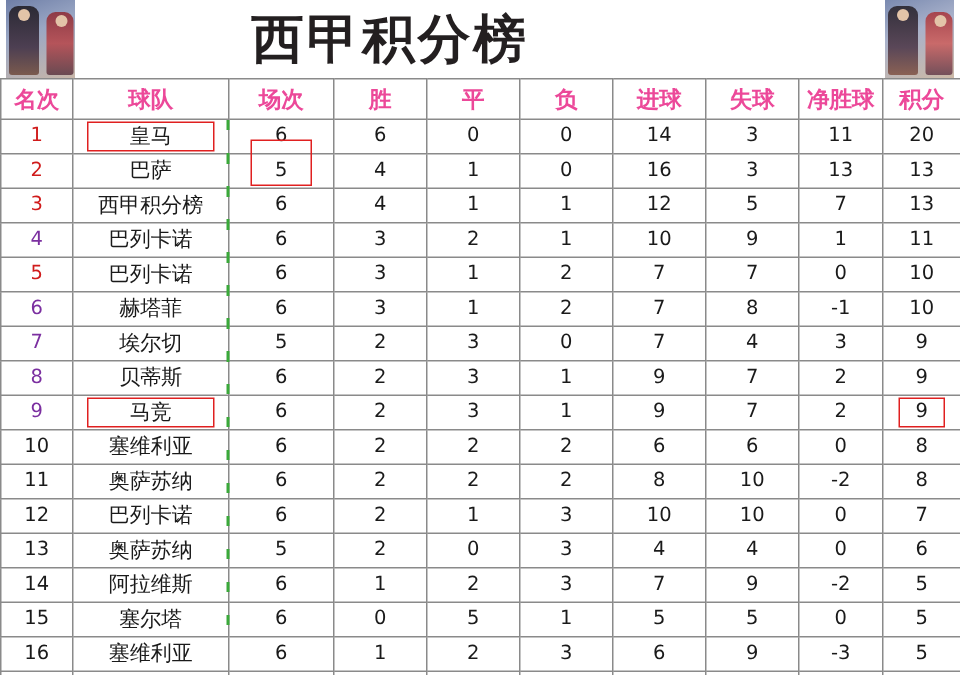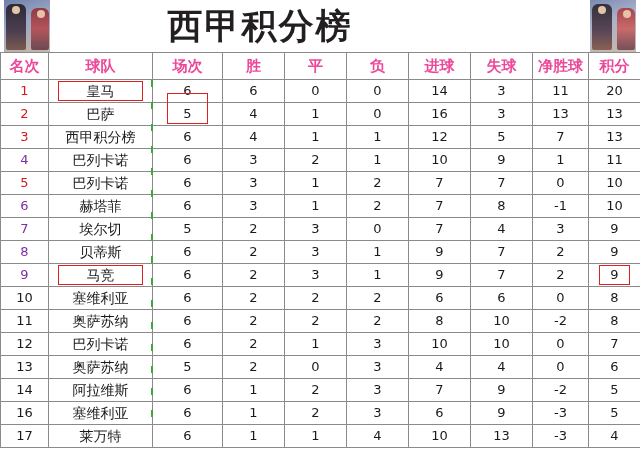--- a/index.html
+++ b/index.html
@@ -310,20 +310,32 @@
         <td>6</td>
         <td>1</td>
         <td>2</td>
         <td>3</td>
         <td>7</td>
         <td>9</td>
         <td>-2</td>
         <td>5</td>
       </tr>
 
+      <tr>
+        <td class="rank rk-black">15</td>
+        <td class="team">塞尔塔</td>
+        <td>6</td>
+        <td>0</td>
+        <td>5</td>
+        <td>1</td>
+        <td>5</td>
+        <td>5</td>
+        <td>0</td>
+        <td>5</td>
+      </tr>
 
       <tr>
         <td class="rank rk-black">16</td>
         <td class="team">塞维利亚</td>
         <td>6</td>
         <td>1</td>
         <td>2</td>
         <td>3</td>
         <td>6</td>
         <td>9</td>

